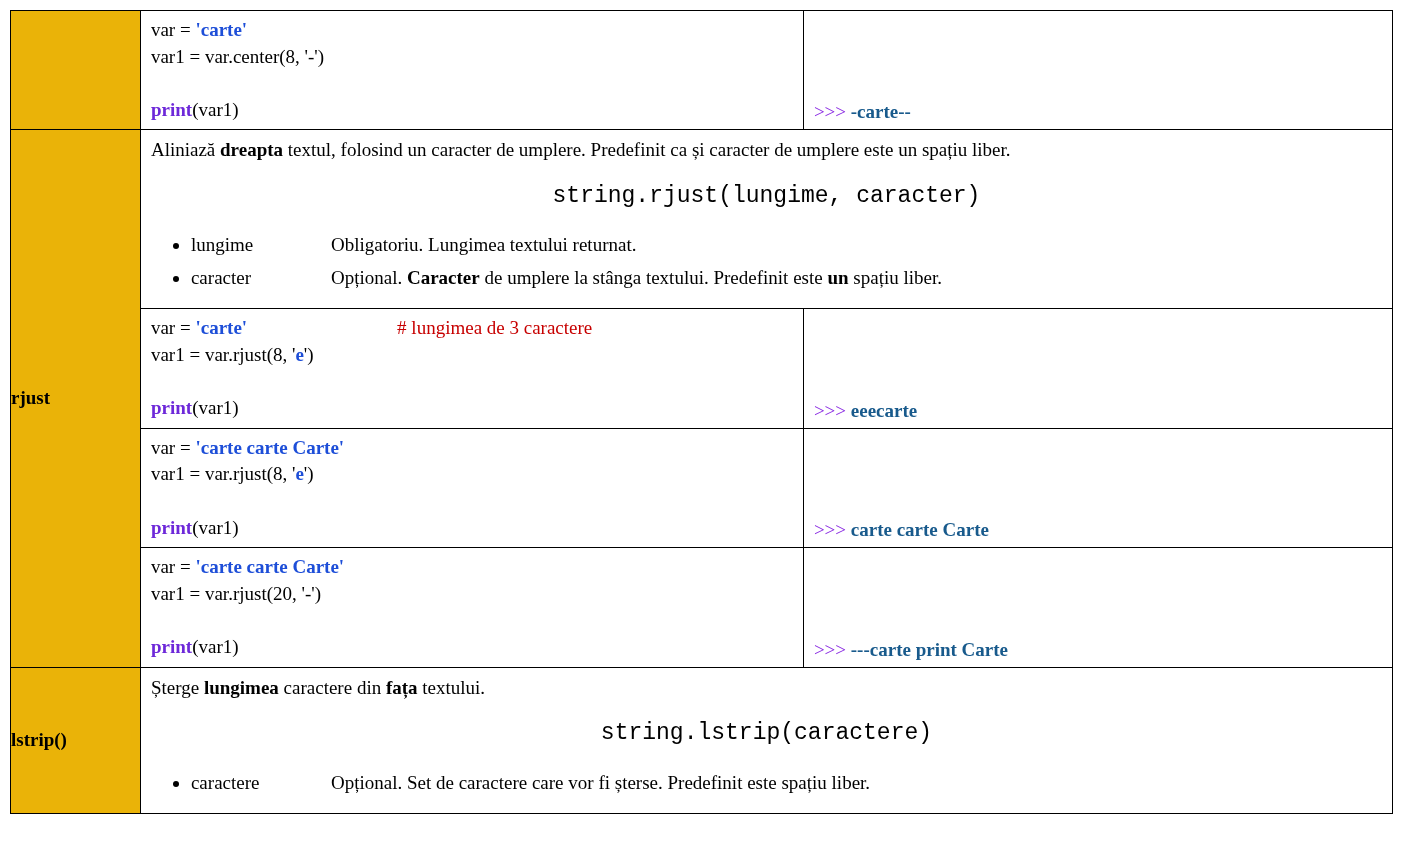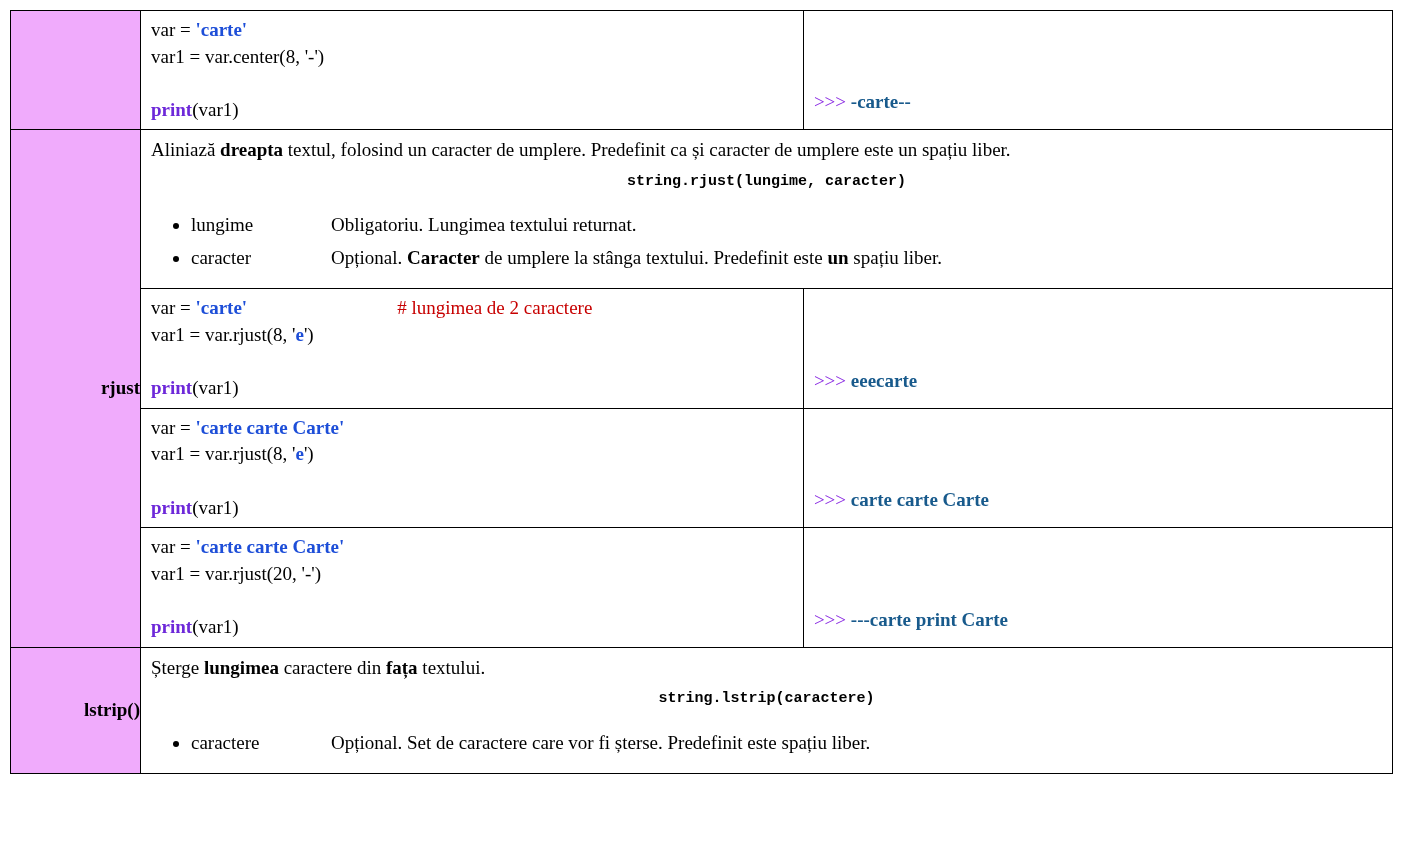--- a/index.html
+++ b/index.html
@@ -12,45 +12,44 @@
   table {
     border-collapse: collapse;
     width: 1383px;
   }
   td {
     border: 1px solid #000;
     vertical-align: top;
     padding: 6px 10px;
   }
   td.method {
-    background: #f0abfc;
+    background: #eab308;
     width: 130px;
-    text-align: right;
+    text-align: left;
     vertical-align: middle;
     font-weight: bold;
     padding: 0;
   }
   td.code {
     width: 648px;
     line-height: 1.4;
   }
   td.output {
     width: 575px;
     vertical-align: bottom;
-    padding-bottom: 16px;
+    padding-bottom: 6px;
   }
   td.desc {
     line-height: 1.5;
   }
   .syntax {
     font-family: "Liberation Mono", "Courier New", monospace;
-    font-size: 15px;
+    font-size: 23px;
     text-align: center;
-    margin: 6px 0 18px 0;
-    font-weight: bold;
+    margin: 14px 0 18px 0;
   }
   ul.params {
     margin: 2px 0 10px 40px;
     padding: 0;
   }
   ul.params li {
     margin: 4px 0;
   }
   .pname {
     display: inline-block;
@@ -92,21 +91,21 @@
         </li>
         <li>
           <span class="pname">caracter</span><span>Opțional. </span><b>Caracter</b><span> de umplere la stânga textului. Predefinit este </span><b>un</b><span> spațiu liber.</span>
         </li>
       </ul>
     </td>
   </tr>
 
   <tr>
     <td class="code">
-      <span>var = </span><span class="str">'carte'</span><span style="display:inline-block;width:150px;"></span><span class="comment"># lungimea de 2 caractere</span><br>
+      <span>var = </span><span class="str">'carte'</span><span style="display:inline-block;width:150px;"></span><span class="comment"># lungimea de 3 caractere</span><br>
       <span>var1 = var.rjust(8, '</span><span class="str">e</span><span>')</span><br><br>
       <span class="kw-print">print</span><span>(var1)</span>
     </td>
     <td class="output">
       <span class="prompt">&gt;&gt;&gt; </span><span class="outval">eeecarte</span>
     </td>
   </tr>
 
   <tr>
     <td class="code">

